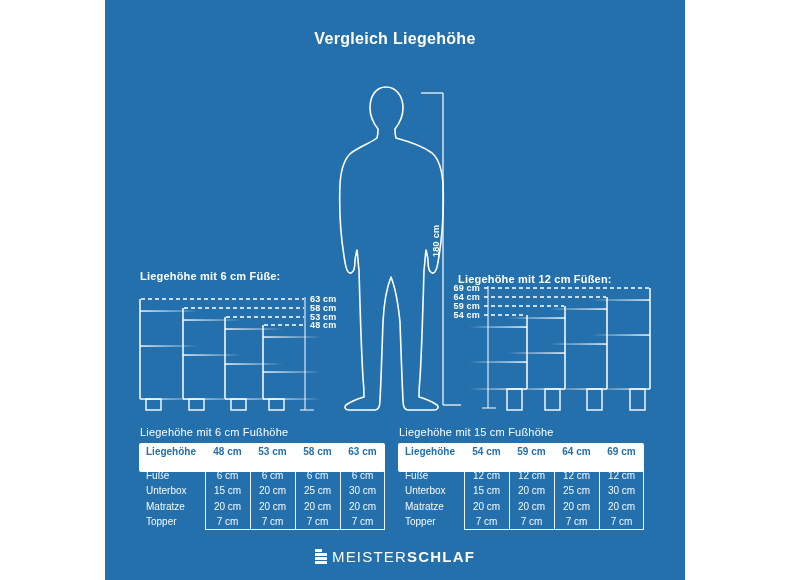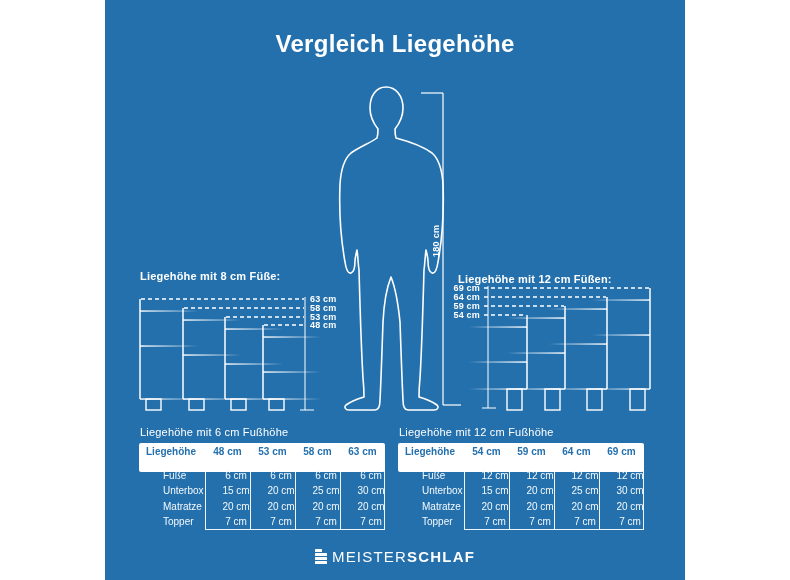--- a/index.html
+++ b/index.html
@@ -1,37 +1,37 @@
 <!DOCTYPE html>
 <html><head>
 <meta charset="utf-8">
 <style>
   html,body{margin:0;padding:0;background:#ffffff;}
   .page{position:relative;width:790px;height:580px;background:#ffffff;overflow:hidden;
         font-family:"Liberation Sans",sans-serif;}
   .canvas{position:absolute;left:105px;top:0;width:580px;height:580px;background:#2470ad;}
   .main-title{position:absolute;top:30px;left:0;width:100%;text-align:center;
-      color:#ffffff;font-size:24px;font-weight:bold;letter-spacing:.3px;}
+      color:#ffffff;font-size:16px;font-weight:bold;letter-spacing:.3px;}
   .svg-art{position:absolute;left:0;top:0;width:580px;height:580px;}
   .group-heading{position:absolute;color:#ffffff;font-size:11px;font-weight:bold;letter-spacing:.2px;}
   #heading-left{left:35px;top:270px;}
   #heading-right{left:353px;top:261px;margin-top:12px;}
 
   
   .dtable{position:absolute;top:426px;width:246px;height:110px;color:#ffffff;}
   #table-left{left:34px;}
   #table-right{left:293px;}
   .t-title{position:absolute;top:0;left:1px;font-size:11px;font-weight:normal;letter-spacing:.2px;}
   .t-head{position:absolute;top:17px;left:0;width:246px;height:29px;background:#ffffff;border-radius:2px;
       display:grid;grid-template-columns:66px 45px 45px 45px 45px;}
   .t-head .th{color:#2470ad;font-size:10px;font-weight:bold;line-height:17px;text-align:center;}
   .t-head .cell-label{text-align:left;padding-left:7px;}
   .t-body{position:absolute;top:35px;left:0;width:246px;display:grid;
       grid-template-columns:66px 45px 45px 45px 45px;grid-auto-rows:15.3px;padding-top:7px;}
-  .t-body .td{font-size:10px;line-height:15.3px;text-align:center;color:#f4f9fc;margin-left:17px;}
+  .t-body .td{font-size:10px;line-height:15.3px;text-align:center;color:#f4f9fc;}
   .t-body .cell-label{text-align:left;padding-left:7px;}
   .vsep{position:absolute;top:35px;width:1px;height:68px;background:rgba(255,255,255,.92);}
   .hsep{position:absolute;top:103px;left:66px;width:180px;height:1px;background:rgba(255,255,255,.92);}
 
   
   .logo{position:absolute;top:548px;left:0;width:100%;display:flex;align-items:center;
       justify-content:center;gap:5px;color:#fdfdfd;}
   .logo-icon{display:flex;flex-direction:column;justify-content:space-between;width:12px;height:16px;}
   .logo-icon .bar{background:#fdfdfd;height:3px;width:12px;border-radius:.5px;}
   .logo-icon .bar.short{width:7px;height:3px;}
@@ -165,21 +165,21 @@
           <line x1="383" y1="286" x2="383" y2="408"></line>
           <line x1="377" y1="408" x2="391" y2="408"></line>
         </g>
         <text class="svg-label" x="375" y="291" text-anchor="end">69 cm</text>
         <text class="svg-label" x="375" y="300" text-anchor="end">64 cm</text>
         <text class="svg-label" x="375" y="309" text-anchor="end">59 cm</text>
         <text class="svg-label" x="375" y="318" text-anchor="end">54 cm</text>
       </g>
     </svg>
 
-    <div class="group-heading" id="heading-left">Liegehöhe mit 8 cm Füße:</div>
+    <div class="group-heading" id="heading-left">Liegehöhe mit 6 cm Füße:</div>
     <div class="group-heading" id="heading-right">Liegehöhe mit 12 cm Füßen:</div>
 
     <div class="dtable" id="table-left">
       <div class="t-title">Liegehöhe mit 6 cm Fußhöhe</div>
       <div class="t-head">
         <div class="th cell-label">Liegehöhe</div>
         <div class="th">48 cm</div>
         <div class="th">53 cm</div>
         <div class="th">58 cm</div>
         <div class="th">63 cm</div>
@@ -208,21 +208,21 @@
       </div>
       <div class="vsep" style="left:66px"></div>
       <div class="vsep" style="left:111px"></div>
       <div class="vsep" style="left:156px"></div>
       <div class="vsep" style="left:201px"></div>
       <div class="vsep" style="left:245px"></div>
       <div class="hsep"></div>
     </div>
 
     <div class="dtable" id="table-right">
-      <div class="t-title">Liegehöhe mit 12 cm Fußhöhe</div>
+      <div class="t-title">Liegehöhe mit 15 cm Fußhöhe</div>
       <div class="t-head">
         <div class="th cell-label">Liegehöhe</div>
         <div class="th">54 cm</div>
         <div class="th">59 cm</div>
         <div class="th">64 cm</div>
         <div class="th">69 cm</div>
       </div>
       <div class="t-body">
         <div class="td cell-label">Füße</div>
         <div class="td">12 cm</div>

